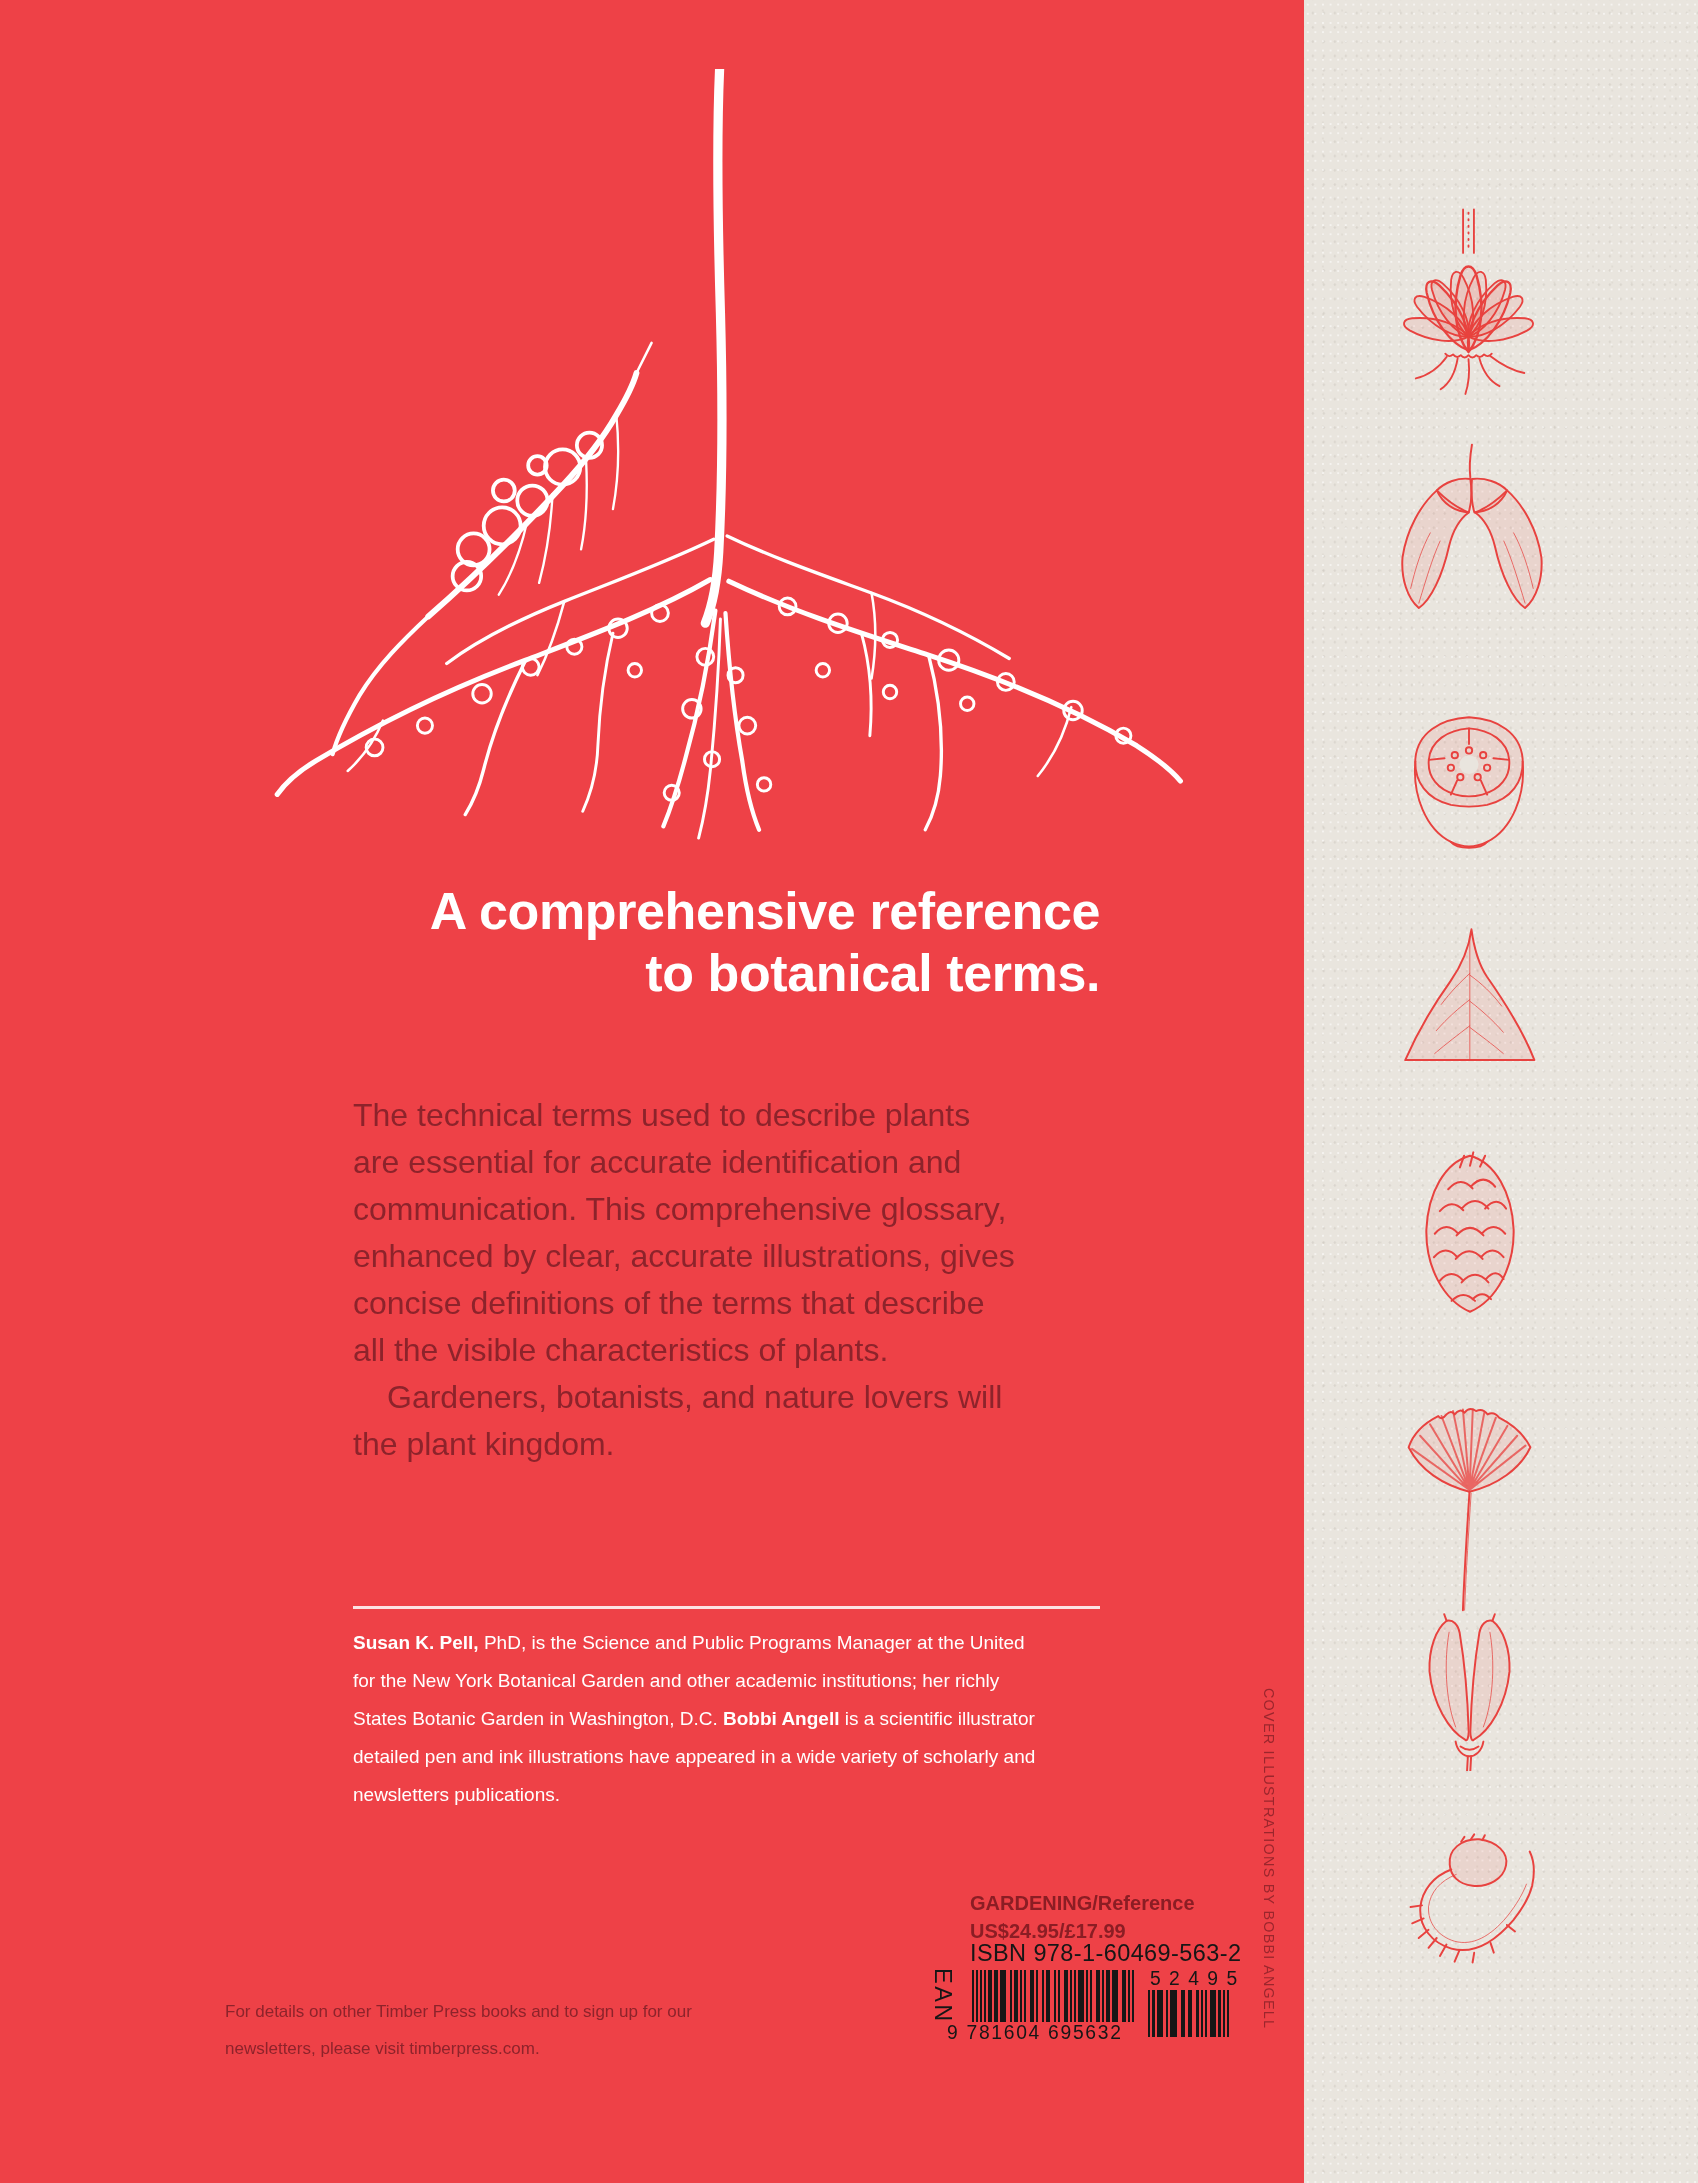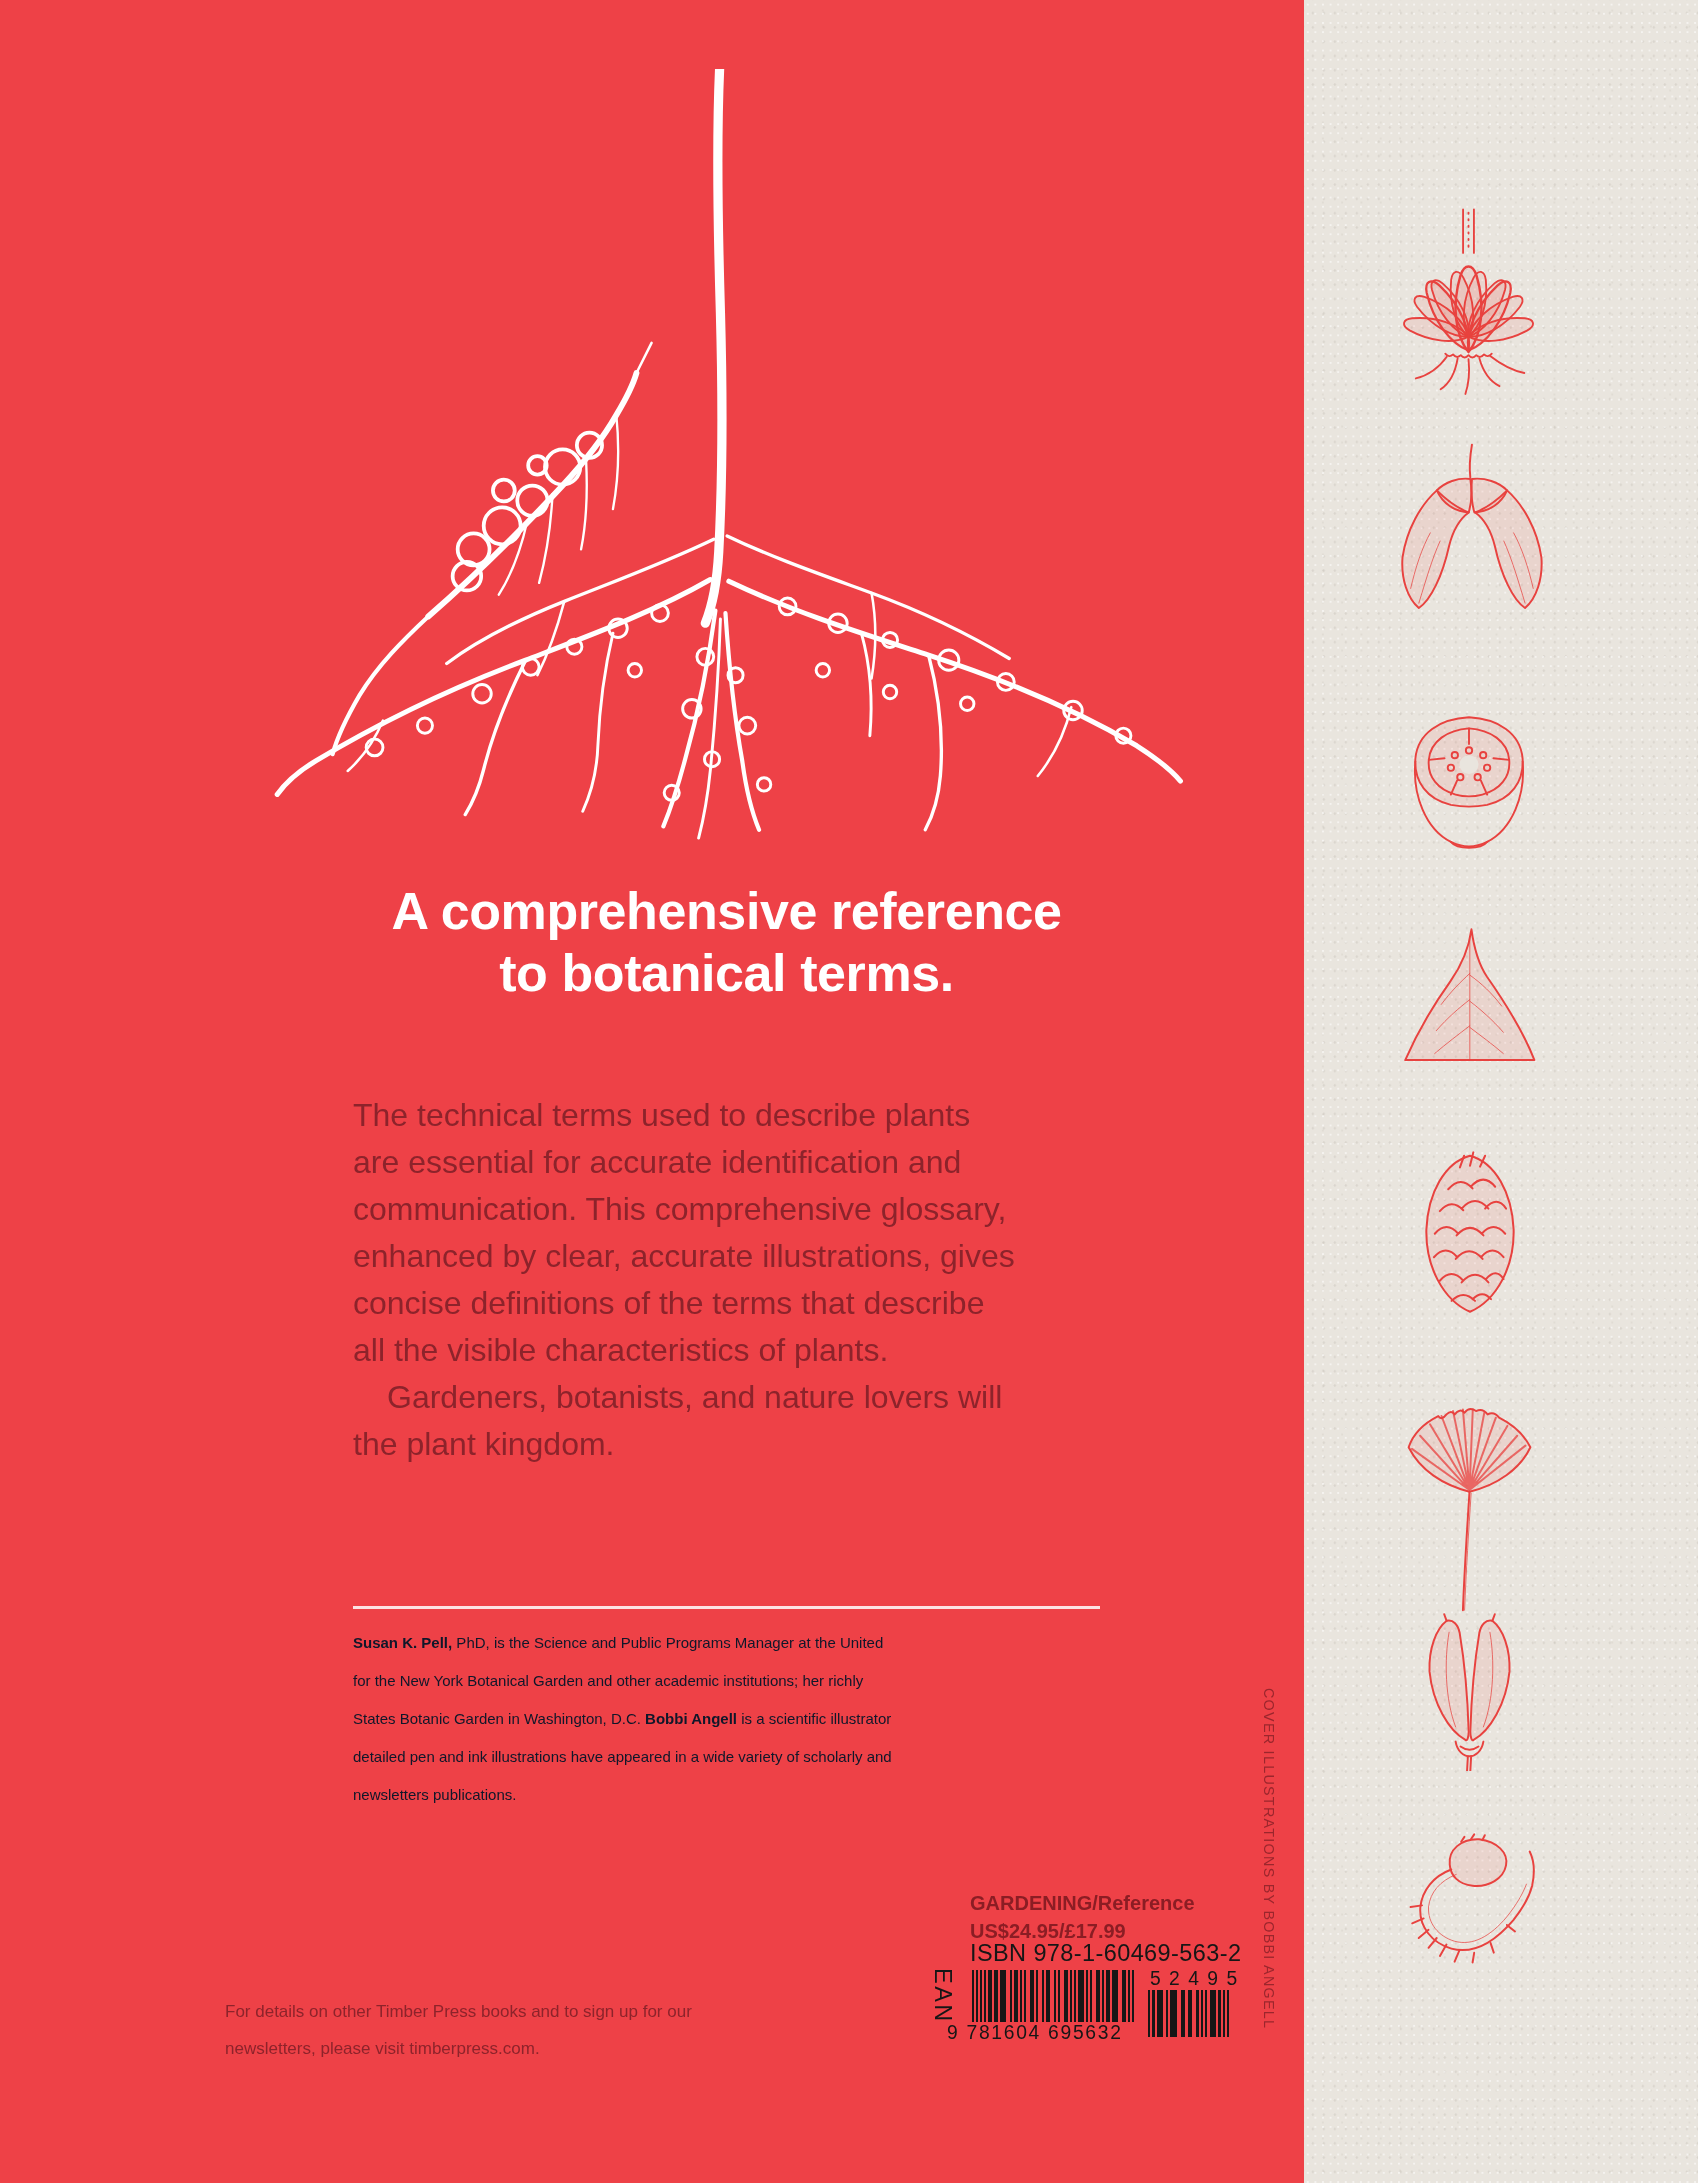--- a/index.html
+++ b/index.html
@@ -6,32 +6,32 @@
   *{box-sizing:border-box;}
   #page{position:relative;width:1699px;height:2183px;overflow:hidden;
         font-family:"Liberation Sans",sans-serif;background:var(--red,#ee4147);}
   .abs{position:absolute;}
 
   
   .root-ill{left:252px;top:69px;width:957px;height:781px;}
   .root-ill *{stroke:#ffffff;fill:none;stroke-linecap:round;stroke-linejoin:round;}
 
   
-  .headline{left:353px;top:880px;width:747px;text-align:center;color:#ffffff;
+  .headline{left:353px;top:880px;width:747px;text-align:right;color:#ffffff;
             font-size:52px;line-height:62px;font-weight:700;letter-spacing:-0.4px;}
 
   
   .bodycopy{left:353px;top:1092px;width:789px;color:var(--maroon,#8d232b);
             font-size:32px;line-height:47px;font-weight:400;}
   .bodycopy .indent{padding-left:34px;}
 
   .rule{left:353px;top:1606px;width:747px;height:2.5px;background:rgba(255,255,255,0.85);}
 
   
-  .bio{left:353px;top:1624px;width:789px;color:#0f172a;font-size:15px;line-height:38px;}
+  .bio{left:353px;top:1624px;width:789px;color:#ffffff;font-size:19px;line-height:38px;}
   .bio b{font-weight:700;}
 
   
   .footnote{left:225px;top:1993px;width:588px;color:var(--maroon,#8d232b);
             font-size:17px;line-height:37px;}
 
   
   .category{left:970px;top:1889px;color:#8b1d24;font-weight:700;font-size:20px;line-height:28px;}
 
   

